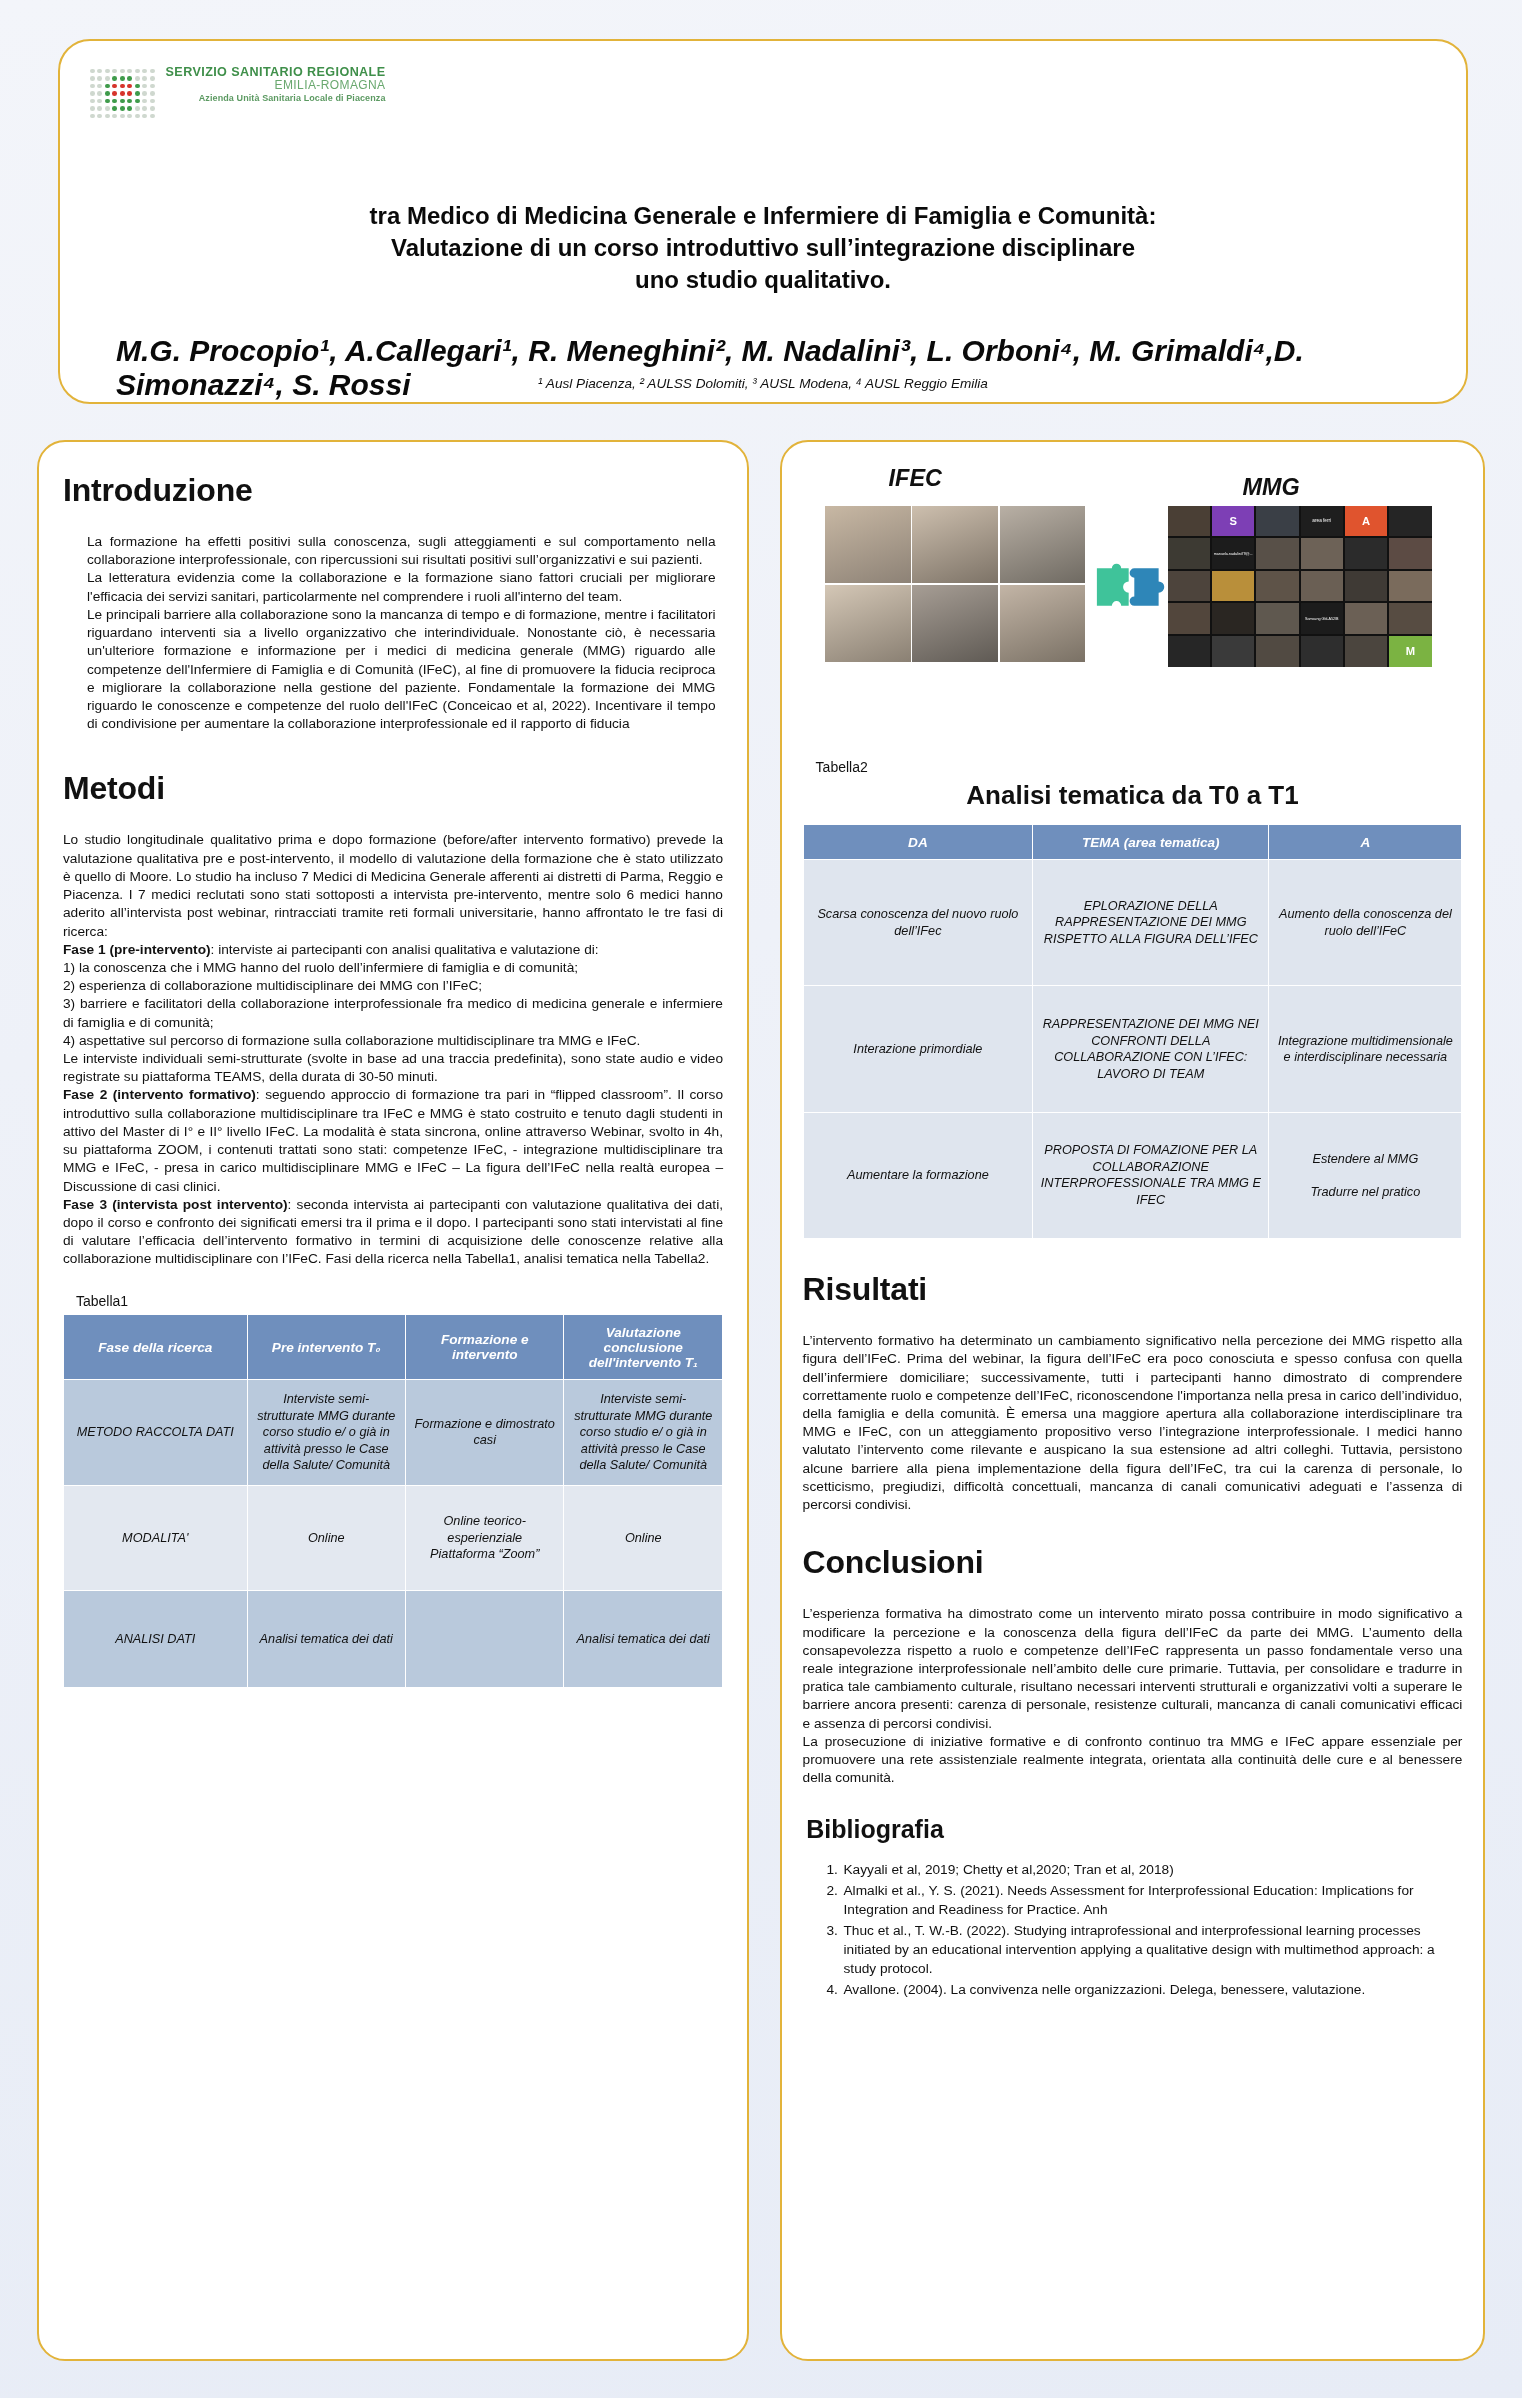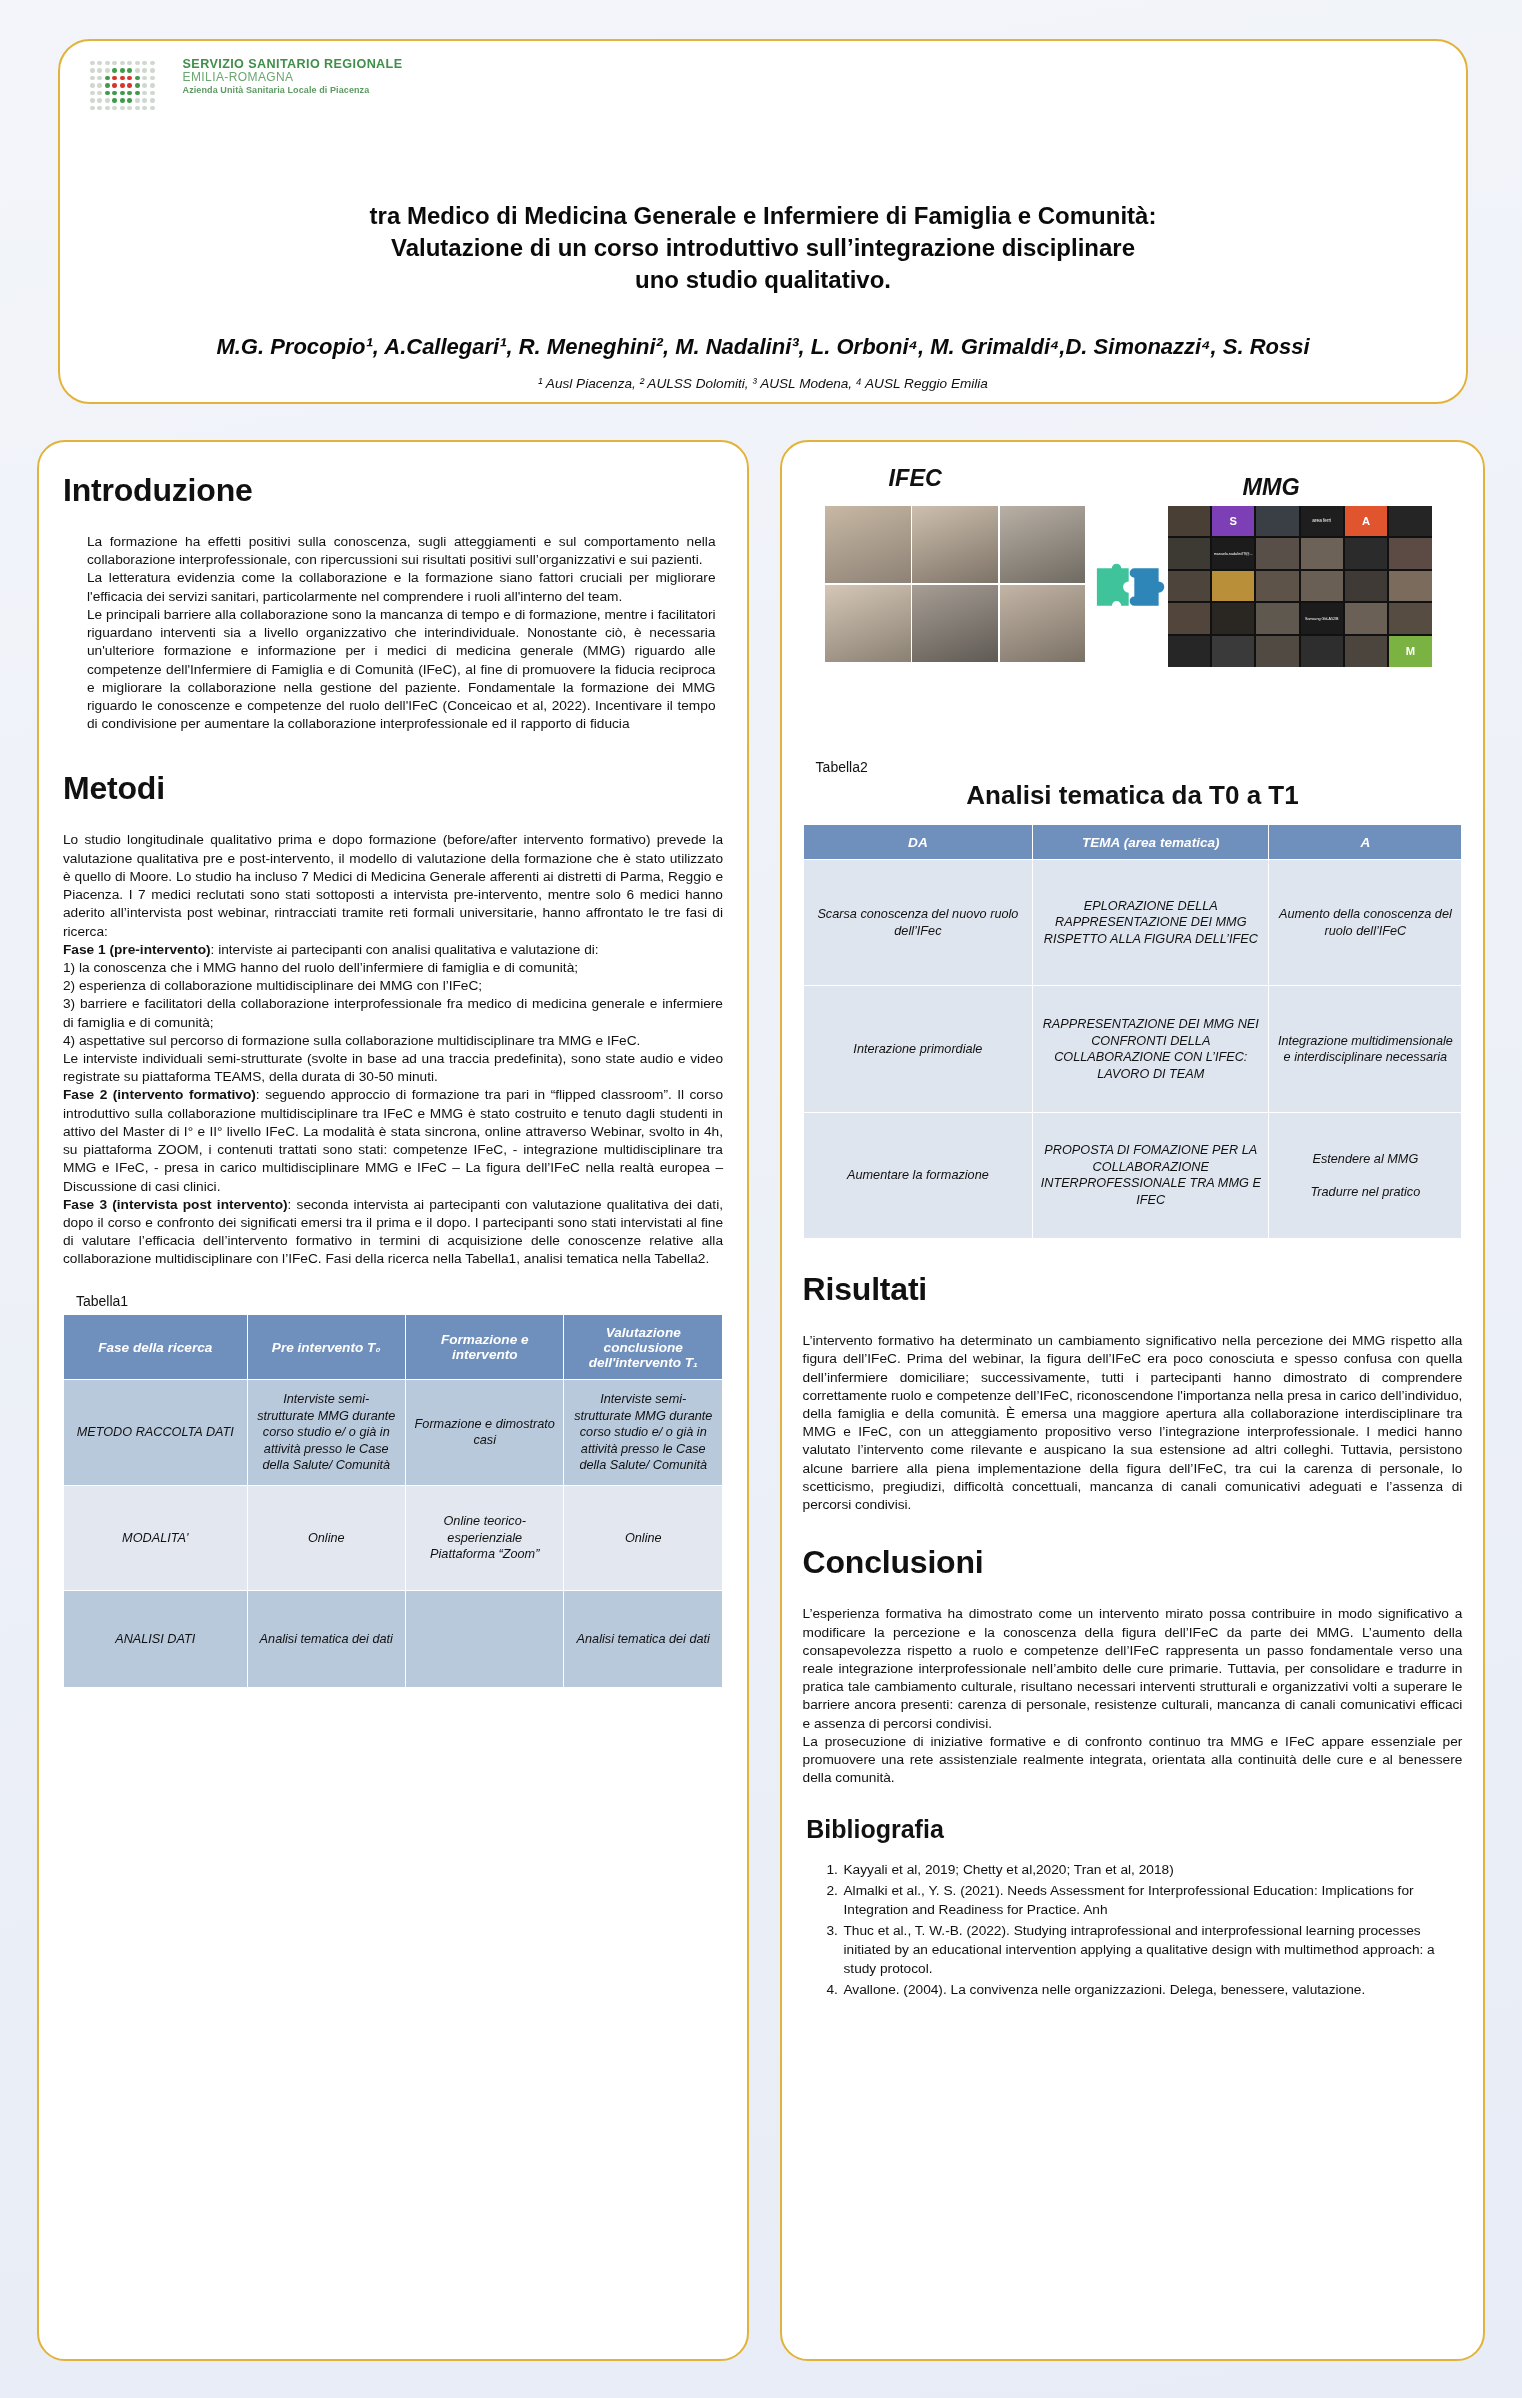--- a/index.html
+++ b/index.html
@@ -11,37 +11,37 @@
     -webkit-font-smoothing:antialiased;
   }
   .poster{position:relative;width:1522px;height:2399px;box-sizing:border-box;}
 
   
   .header-card{
     position:absolute;left:58px;top:39px;width:1410px;height:365px;
     background:#ffffff;border:2.8px solid #e2b33a;border-radius:32px;
     box-sizing:border-box;
   }
-  .logo-wrap{position:absolute;left:30px;top:16px;display:flex;align-items:flex-start;gap:28px;}
+  .logo-wrap{position:absolute;left:30px;top:24px;display:flex;align-items:flex-start;gap:11px;text-align:right;}
   .logo-dots{display:grid;grid-template-columns:repeat(9,4.7px);grid-template-rows:repeat(7,4.7px);gap:2.8px;margin-top:3.7px;}
   .logo-dots i{display:block;width:4.7px;height:4.7px;border-radius:50%;background:#cfd8cf;}
   .logo-dots i.g{background:#3f9b4b;}
   .logo-dots i.r{background:#d6342c;}
   .logo-text{line-height:1.12;}
   .logo-l1{font-size:12.6px;font-weight:bold;color:#3f8f4a;letter-spacing:0.4px;}
   .logo-l2{font-size:12px;color:#6aa86f;letter-spacing:0.4px;}
   .logo-l3{font-size:9px;color:#5c9a62;font-weight:bold;letter-spacing:0.1px;margin-top:0.9px;}
 
   .title{
     position:absolute;left:84px;right:84px;top:159px;text-align:center;
     font-size:24px;font-weight:bold;line-height:1.34;color:#0a0a0a;
   }
   .authors{
-    position:absolute;left:56px;right:56px;top:293px;text-align:center;
-    font-size:22px;font-style:italic;font-weight:bold;color:#0a0a0a;
+    position:absolute;left:56px;right:56px;top:293px;text-align:left;
+    font-size:30px;font-style:italic;font-weight:bold;color:#0a0a0a;
   }
   .affil{
     position:absolute;left:56px;right:56px;top:335px;text-align:center;
     font-size:13.6px;font-style:italic;color:#111;
   }
 
   
   .col-left{
     position:absolute;left:37px;top:440px;width:712px;height:1921px;
     background:#ffffff;border:2.8px solid #e2b33a;border-radius:28px;

